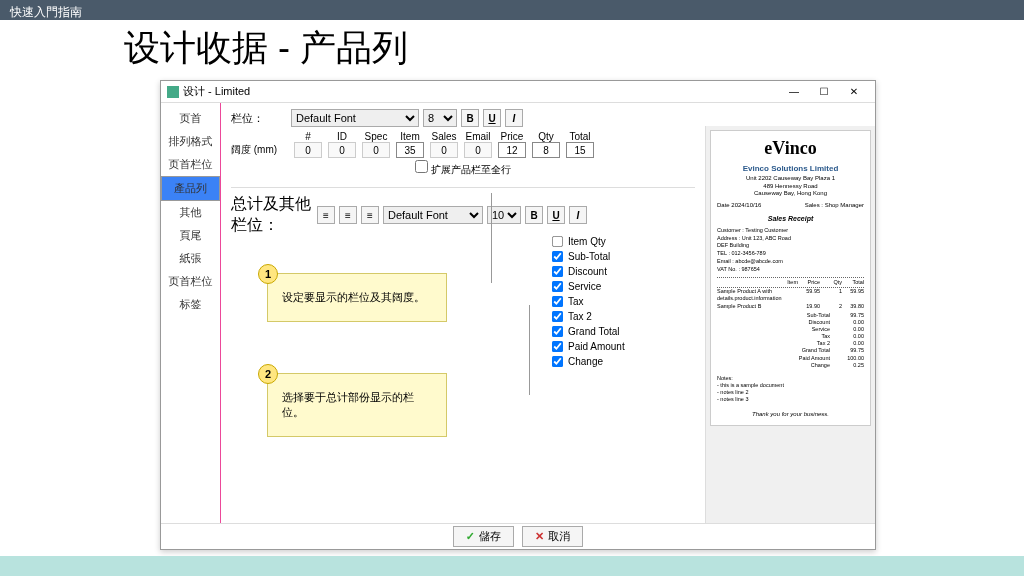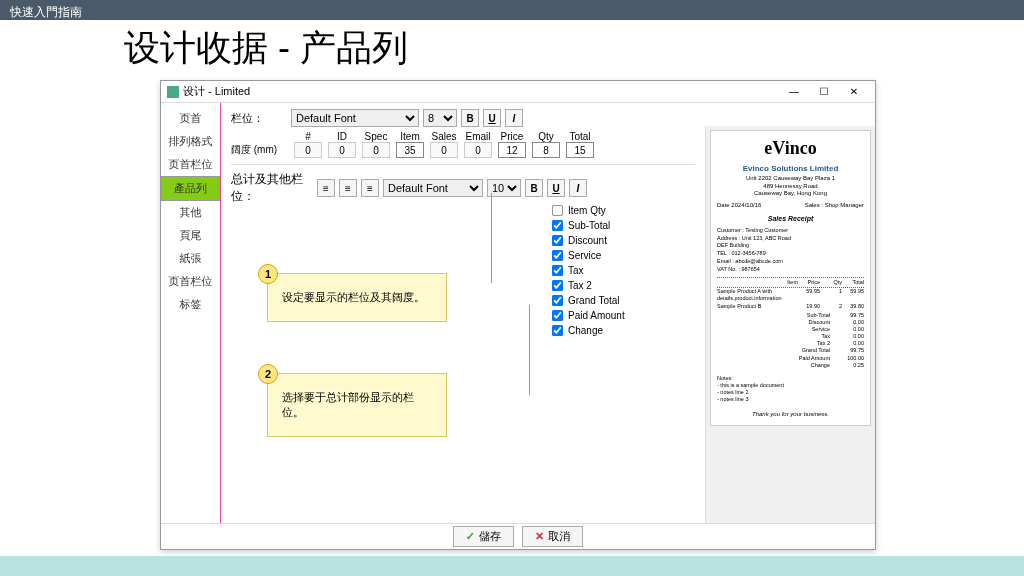--- a/index.html
+++ b/index.html
@@ -7,21 +7,21 @@
 .top-bar { background: #4a5a6a; color: #fff; padding: 4px 10px; font-size: 12px; height: 20px; }
 .page-title { font-size: 36px; padding: 4px 0 8px 124px; color: #000000; font-weight: 400; }
 .window { position: absolute; left: 160px; top: 80px; width: 716px; height: 470px; border: 1px solid #999; background: #fff; box-shadow: 0 2px 6px rgba(0,0,0,0.2); }
 .titlebar { height: 22px; display: flex; align-items: center; padding: 0 6px; border-bottom: 1px solid #ddd; font-size: 11px; }
 .titlebar .app-icon { width: 12px; height: 12px; background: #4a8; margin-right: 4px; }
 .titlebar .spacer { flex: 1; }
 .win-btn { width: 30px; height: 18px; display: flex; align-items: center; justify-content: center; font-size: 10px; cursor: pointer; }
 .win-body { display: flex; height: 420px; }
 .sidebar { width: 60px; border-right: 1px solid #ec4899; padding-top: 4px; }
 .side-item { font-size: 11px; text-align: center; padding: 4px 2px; cursor: pointer; color: #333; }
-.side-item.active { border: 1px solid #999; background: #84cc16; }
+.side-item.active { border: 1px solid #999; background: #3b82f6; }
 .main { flex: 1; padding: 6px 10px; position: relative; }
 .row { display: flex; align-items: center; font-size: 11px; margin-bottom: 4px; gap: 4px; }
 .lbl { width: 56px; }
 .font-select { width: 128px; height: 18px; font-size: 11px; border: 1px solid #aaa; }
 .size-select { width: 34px; height: 18px; font-size: 11px; border: 1px solid #aaa; }
 .fmt-btn { width: 18px; height: 18px; border: 1px solid #aaa; background: #f5f5f5; font-size: 10px; font-weight: bold; display: flex; align-items: center; justify-content: center; cursor: pointer; }
 .col-headers { display: flex; gap: 0; font-size: 10px; margin-left: 60px; }
 .col-headers span { width: 34px; text-align: center; }
 .col-row { display: flex; align-items: center; font-size: 11px; margin-bottom: 2px; }
 .col-row .rlbl { width: 60px; font-size: 10px; }
@@ -124,25 +124,26 @@
             <span class="col-cell"><input class="width-input" value="0" style=""></span>
             <span class="col-cell"><input class="width-input" value="0" style=""></span>
             <span class="col-cell"><input class="width-input active" value="35" style=""></span>
             <span class="col-cell"><input class="width-input" value="0" style=""></span>
             <span class="col-cell"><input class="width-input" value="0" style=""></span>
             <span class="col-cell"><input class="width-input active" value="12" style=""></span>
             <span class="col-cell"><input class="width-input active" value="8" style=""></span>
             <span class="col-cell"><input class="width-input active" value="15" style=""></span>
           </span>
       </div>
+      <div class="expand-row"><input type="checkbox" style=""> <span>扩展产品栏至全行</span></div>
 
       <div class="divider"></div>
 
       <div class="row">
-        <span style="width:82px;font-size:12px">总计及其他栏位：</span>
+        <span style="width:82px;font-size:16px">总计及其他栏位：</span>
         <div class="fmt-btn">≡</div>
         <div class="fmt-btn">≡</div>
         <div class="fmt-btn">≡</div>
         <select class="font-select" style="width:100px"><option>Default Font</option></select>
         <select class="size-select"><option>10</option></select>
         <div class="fmt-btn">B</div>
         <div class="fmt-btn">
             <u>U</u>
           </div>
         <div class="fmt-btn">

